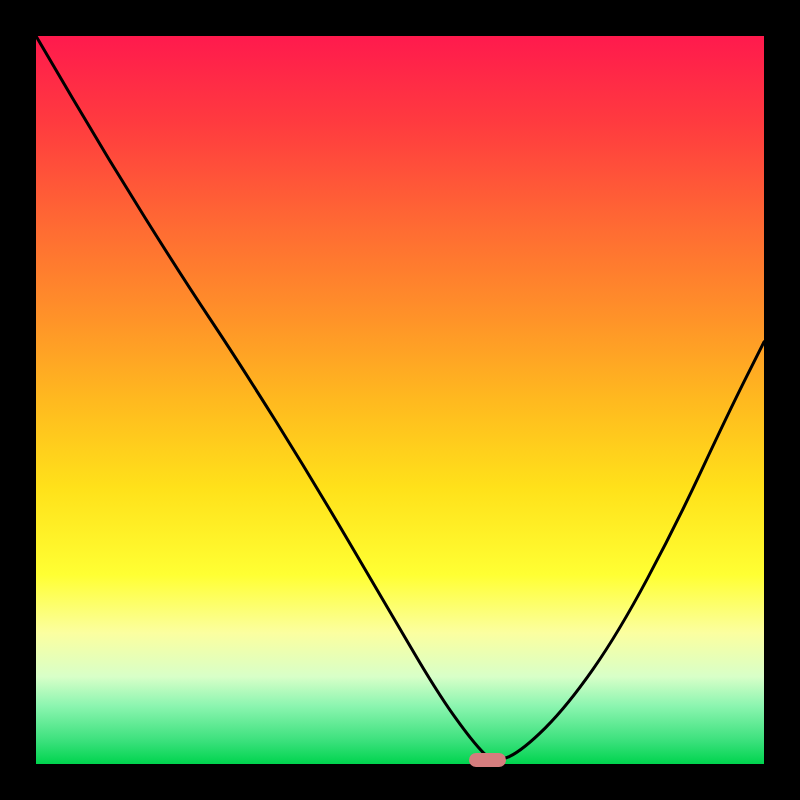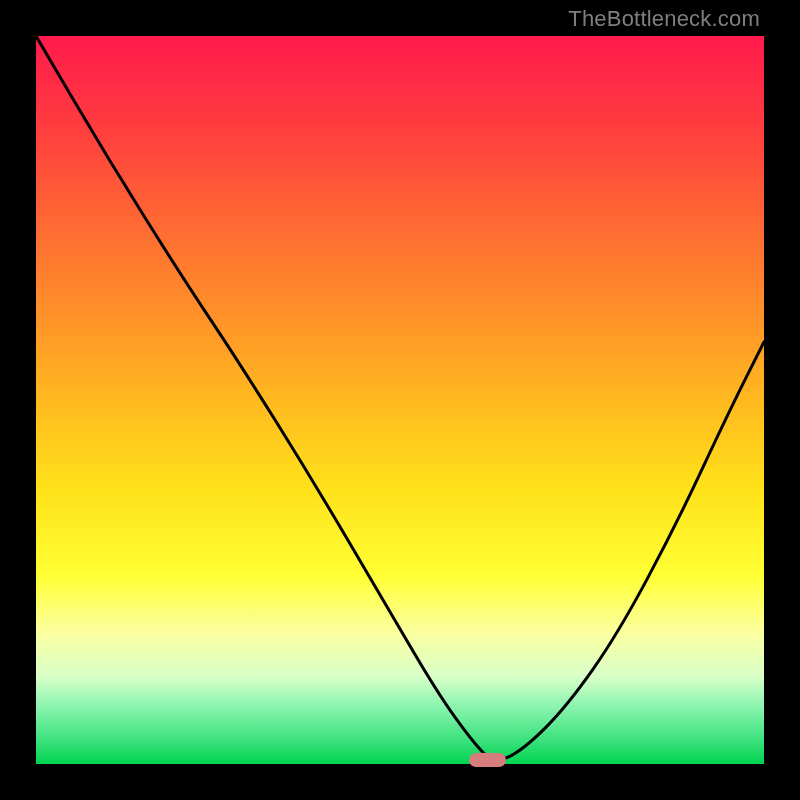--- a/index.html
+++ b/index.html
@@ -71,15 +71,14 @@
   <div class="plot-area">
 
     <svg class="curve" viewBox="0 0 728 728" preserveAspectRatio="none">
       <path id="curve-path" d="M 0.0 0.0 Q 0.0 0.0 36.4 61.9 Q 72.8 123.8 109.2 182.0 Q 145.6 240.2 174.7 283.9 Q 203.8 327.6 240.2 385.8 Q 276.6 444.1 313.0 506.0 Q 349.4 567.8 374.9 611.5 Q 400.4 655.2 418.6 680.7 Q 436.8 706.2 447.7 717.1 Q 458.6 728.0 473.2 720.7 Q 487.8 713.4 509.6 691.6 Q 531.4 669.8 556.9 633.4 Q 582.4 597.0 611.5 542.4 Q 640.6 487.8 666.1 433.2 Q 691.6 378.6 709.8 342.2 T 728.0 305.8" fill="none" stroke="#000000" stroke-width="3" stroke-linecap="round" stroke-linejoin="round"></path>
     </svg>
 
     <div class="bottom-marker" id="bottom-marker" style="left: 433.16px; width: 36.4px; height: 14px; bottom: -3px; background: rgb(214, 125, 126);"></div>
 
   </div>
 
-  <div class="watermark">TheBottleneck.com</div>
 
 </div>
 
 </body></html>

